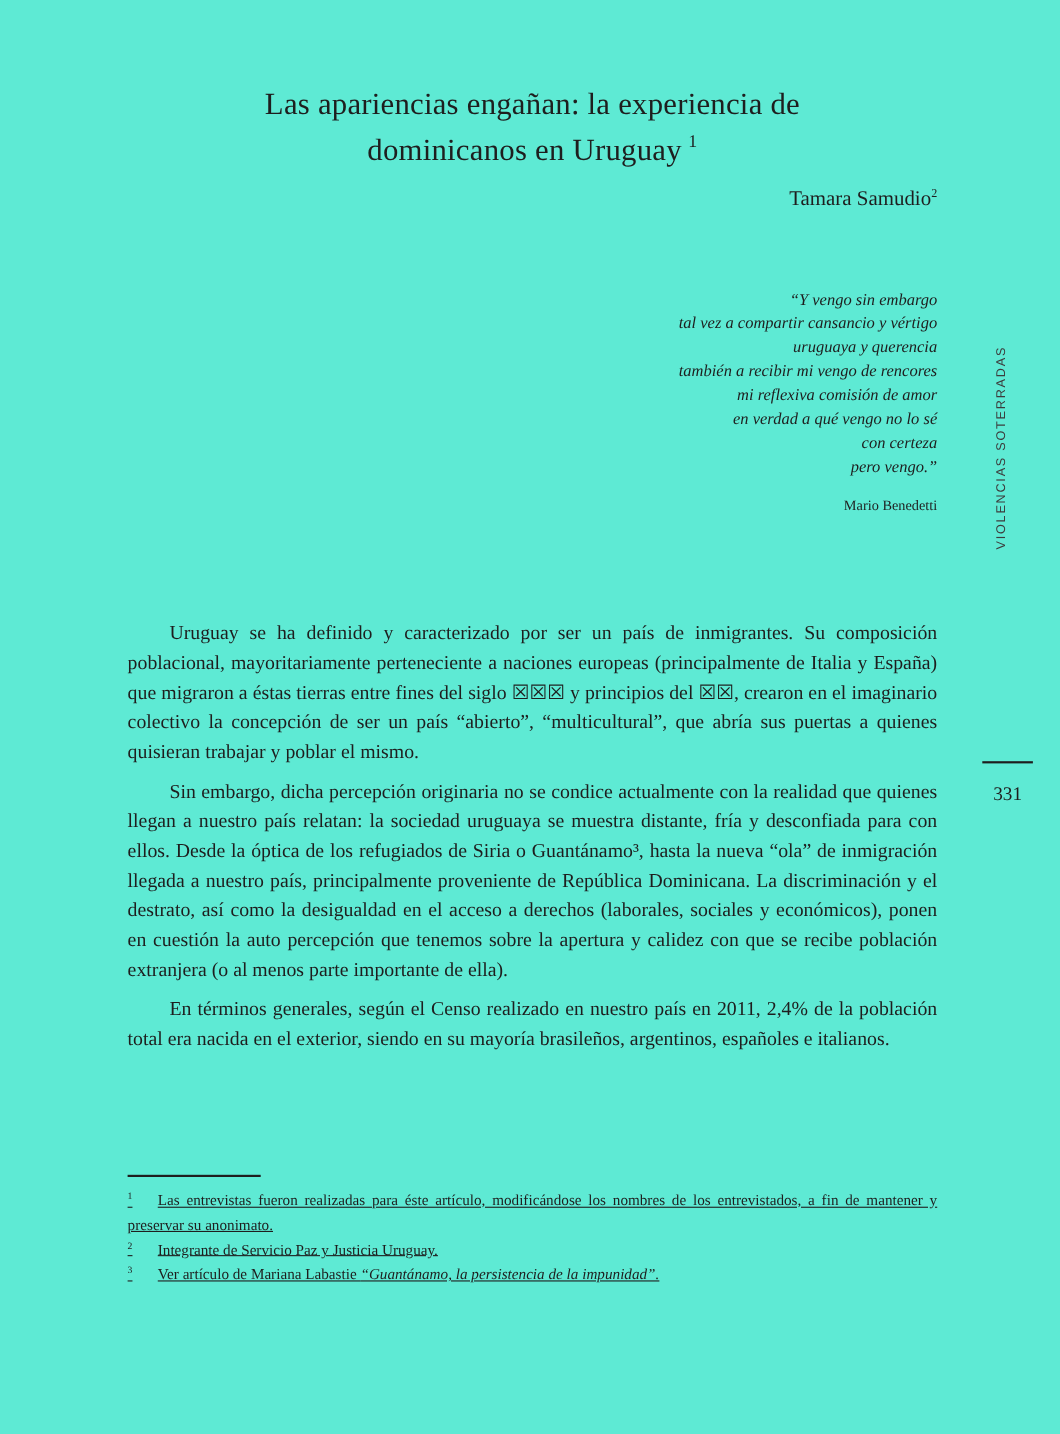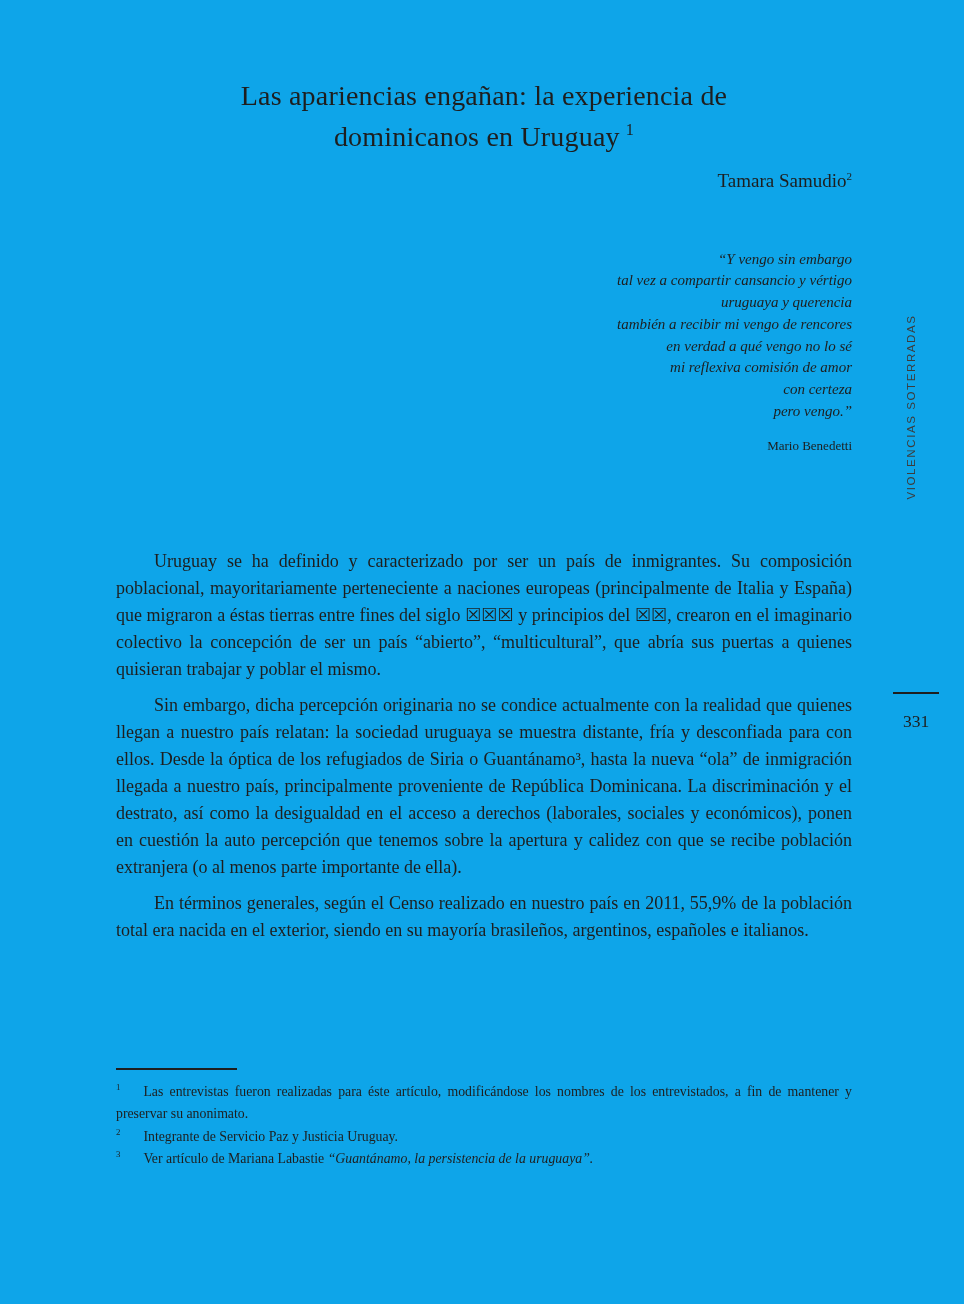--- a/index.html
+++ b/index.html
@@ -1,20 +1,20 @@
 <!DOCTYPE html>
 <html lang="es"><head>
 <meta charset="utf-8">
 <style>
   html, body { margin: 0; padding: 0; background: #ffffff; }
   .page {
     position: relative;
     width: 964px;
     height: 1304px;
-    background: #0ea5e9;
+    background: #5eead4;
     font-family: "Liberation Serif", "DejaVu Serif", serif;
     color: #1e1e1e;
     overflow: hidden;
     margin: 0 auto;
   }
   .content {
     position: absolute;
     left: 116px;
     top: 0;
     width: 736px;
@@ -35,21 +35,21 @@
   .byline {
     text-align: right;
     margin-top: 13px;
     font-size: 19px;
   }
   .byline sup.ref {
     font-size: 58%;
     vertical-align: super;
   }
   .epigraph {
-    margin-top: 56px;
+    margin-top: 70px;
     text-align: right;
     font-style: italic;
     font-size: 15px;
     line-height: 1.45;
   }
   .attribution {
     text-align: right;
     font-size: 13px;
     margin-top: 15px;
   }
@@ -73,20 +73,21 @@
     line-height: 1.6;
     text-align: justify;
   }
   .fn-rule {
     width: 121px;
     border-top: 2px solid #1e1e1e;
     margin-bottom: 10px;
   }
   .footnotes p {
     margin: 0;
+    text-decoration: underline;
   }
   .footnotes sup.fn-marker {
     font-size: 64%;
     vertical-align: super;
     margin-right: 23px;
   }
   .footnotes em { font-style: italic; }
   .vertical-label {
     position: absolute;
     left: 911px;
@@ -128,46 +129,46 @@
 
     <div class="byline">
       <span>Tamara Samudio</span><sup class="ref">2</sup>
     </div>
 
     <div class="epigraph">
       <div>“Y vengo sin embargo</div>
       <div>tal vez a compartir cansancio y vértigo</div>
       <div>uruguaya y querencia</div>
       <div>también a recibir mi vengo de rencores</div>
+      <div>mi reflexiva comisión de amor</div>
       <div>en verdad a qué vengo no lo sé</div>
-      <div>mi reflexiva comisión de amor</div>
       <div>con certeza</div>
       <div>pero vengo.”</div>
     </div>
 
     <div class="attribution">Mario Benedetti</div>
 
     <div class="article-body">
       <p>Uruguay se ha definido y caracterizado por ser un país de inmigrantes. Su composición poblacional, mayoritariamente perteneciente a naciones europeas (principalmente de Italia y España) que migraron a éstas tierras entre fines del siglo ☒☒☒ y principios del ☒☒, crearon en el imaginario colectivo la concepción de ser un país “abierto”, “multicultural”, que abría sus puertas a quienes quisieran trabajar y poblar el mismo.</p>
       <p>Sin embargo, dicha percepción originaria no se condice actualmente con la realidad que quienes llegan a nuestro país relatan: la sociedad uruguaya se muestra distante, fría y desconfiada para con ellos. Desde la óptica de los refugiados de Siria o Guantánamo³, hasta la nueva “ola” de inmigración llegada a nuestro país, principalmente proveniente de República Dominicana. La discriminación y el destrato, así como la desigualdad en el acceso a derechos (laborales, sociales y económicos), ponen en cuestión la auto percepción que tenemos sobre la apertura y calidez con que se recibe población extranjera (o al menos parte importante de ella).</p>
-      <p>En términos generales, según el Censo realizado en nuestro país en 2011, 55,9% de la población total era nacida en el exterior, siendo en su mayoría brasileños, argentinos, españoles e italianos.</p>
+      <p>En términos generales, según el Censo realizado en nuestro país en 2011, 2,4% de la población total era nacida en el exterior, siendo en su mayoría brasileños, argentinos, españoles e italianos.</p>
     </div>
 
   </div>
 
   <div class="footnotes">
     <div class="fn-rule"></div>
     <p>
       <sup class="fn-marker">1</sup><span>Las entrevistas fueron realizadas para éste artículo, modificándose los nombres de los entrevistados, a fin de mantener y preservar su anonimato.</span>
     </p>
     <p>
       <sup class="fn-marker">2</sup><span>Integrante de Servicio Paz y Justicia Uruguay.</span>
     </p>
     <p>
-      <sup class="fn-marker">3</sup><span>Ver artículo de Mariana Labastie </span><em>“Guantánamo, la persistencia de la uruguaya”.</em>
+      <sup class="fn-marker">3</sup><span>Ver artículo de Mariana Labastie </span><em>“Guantánamo, la persistencia de la impunidad”.</em>
     </p>
   </div>
 
   <div class="vertical-label">VIOLENCIAS SOTERRADAS</div>
 
   <div class="pagenum-block">
     <div class="pagenum-rule"></div>
     <div class="pagenum">331</div>
   </div>
 

